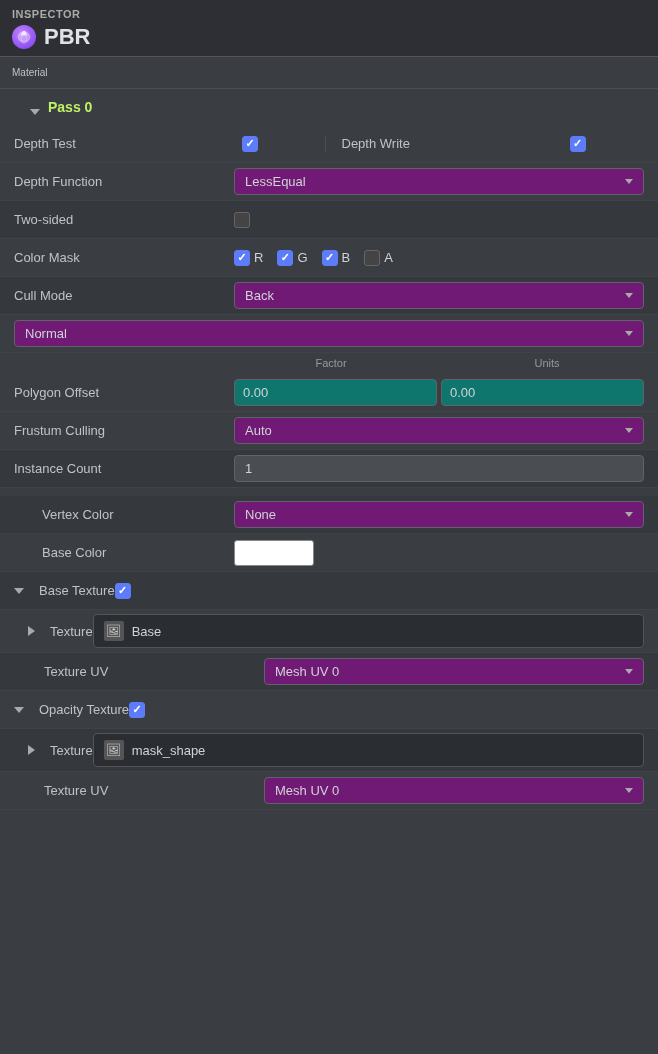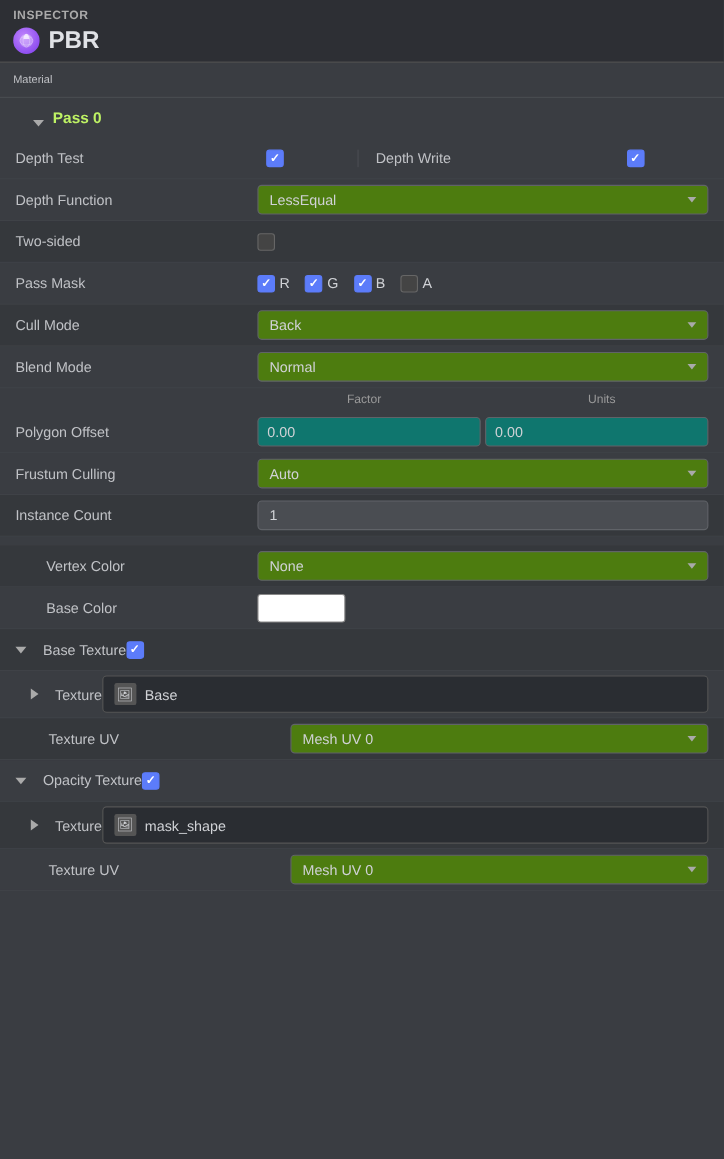--- a/index.html
+++ b/index.html
@@ -149,21 +149,21 @@
       flex: 1;
       display: flex;
       align-items: center;
       gap: 8px;
       padding-left: 16px;
     }
 
     
     .dropdown {
       flex: 1;
-      background: #4d7c0f;
+      background: #701a75;
       border: 1px solid #606368;
       border-radius: 4px;
       padding: 5px 10px;
       color: #d0d2d6;
       display: flex;
       align-items: center;
       justify-content: space-between;
       cursor: pointer;
       font-size: 13px;
     }
@@ -328,21 +328,21 @@
 </div>
 
 <div class="prop-row">
   <span class="prop-label">Two-sided</span>
   <div class="prop-value">
     <div class="checkbox unchecked"></div>
   </div>
 </div>
 
 <div class="prop-row">
-  <span class="prop-label">Pass Mask</span>
+  <span class="prop-label">Color Mask</span>
   <div class="prop-value">
     <div class="color-mask-values">
       <div class="mask-item">
         <div class="checkbox checked"></div>
         <span>R</span>
       </div>
       <div class="mask-item">
         <div class="checkbox checked"></div>
         <span>G</span>
       </div>
@@ -362,21 +362,20 @@
   <span class="prop-label">Cull Mode</span>
   <div class="prop-value">
     <div class="dropdown">
       <span>Back</span>
       <span class="dropdown-arrow"></span>
     </div>
   </div>
 </div>
 
 <div class="prop-row">
-  <span class="prop-label">Blend Mode</span>
   <div class="prop-value">
     <div class="dropdown">
       <span>Normal</span>
       <span class="dropdown-arrow"></span>
     </div>
   </div>
 </div>
 
 <div class="polygon-offset-group">
   <div class="factor-units-header">

